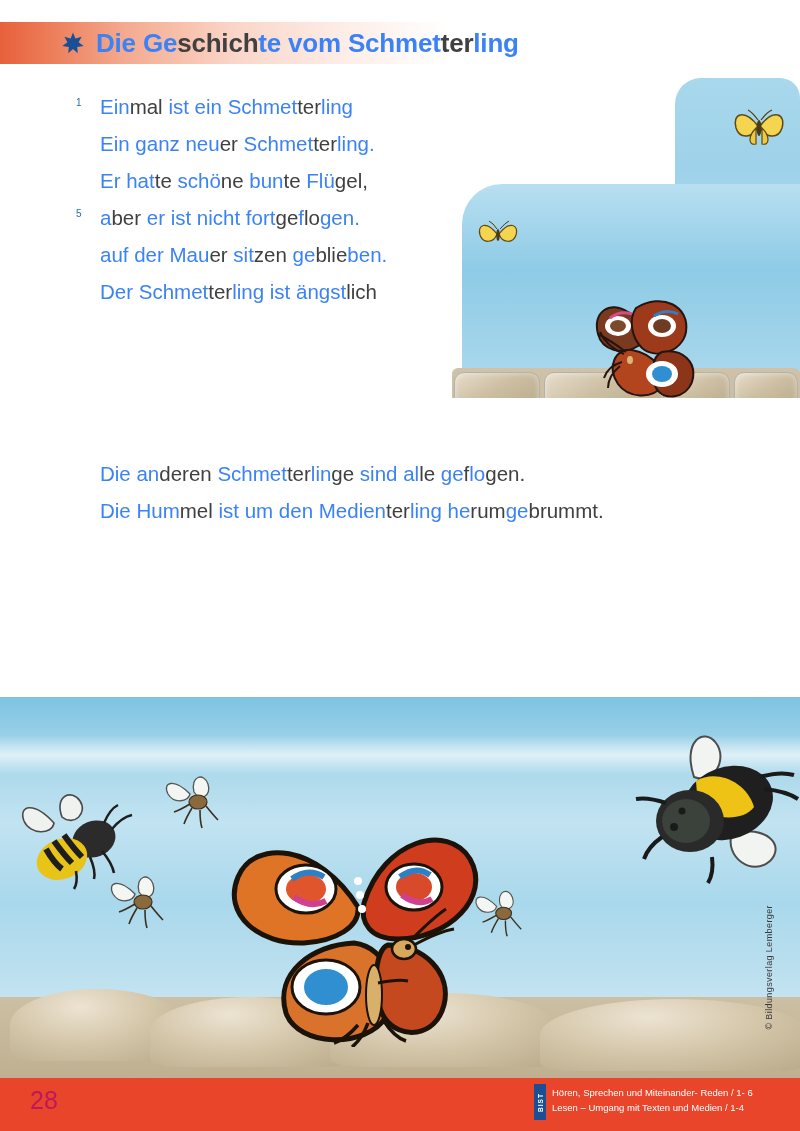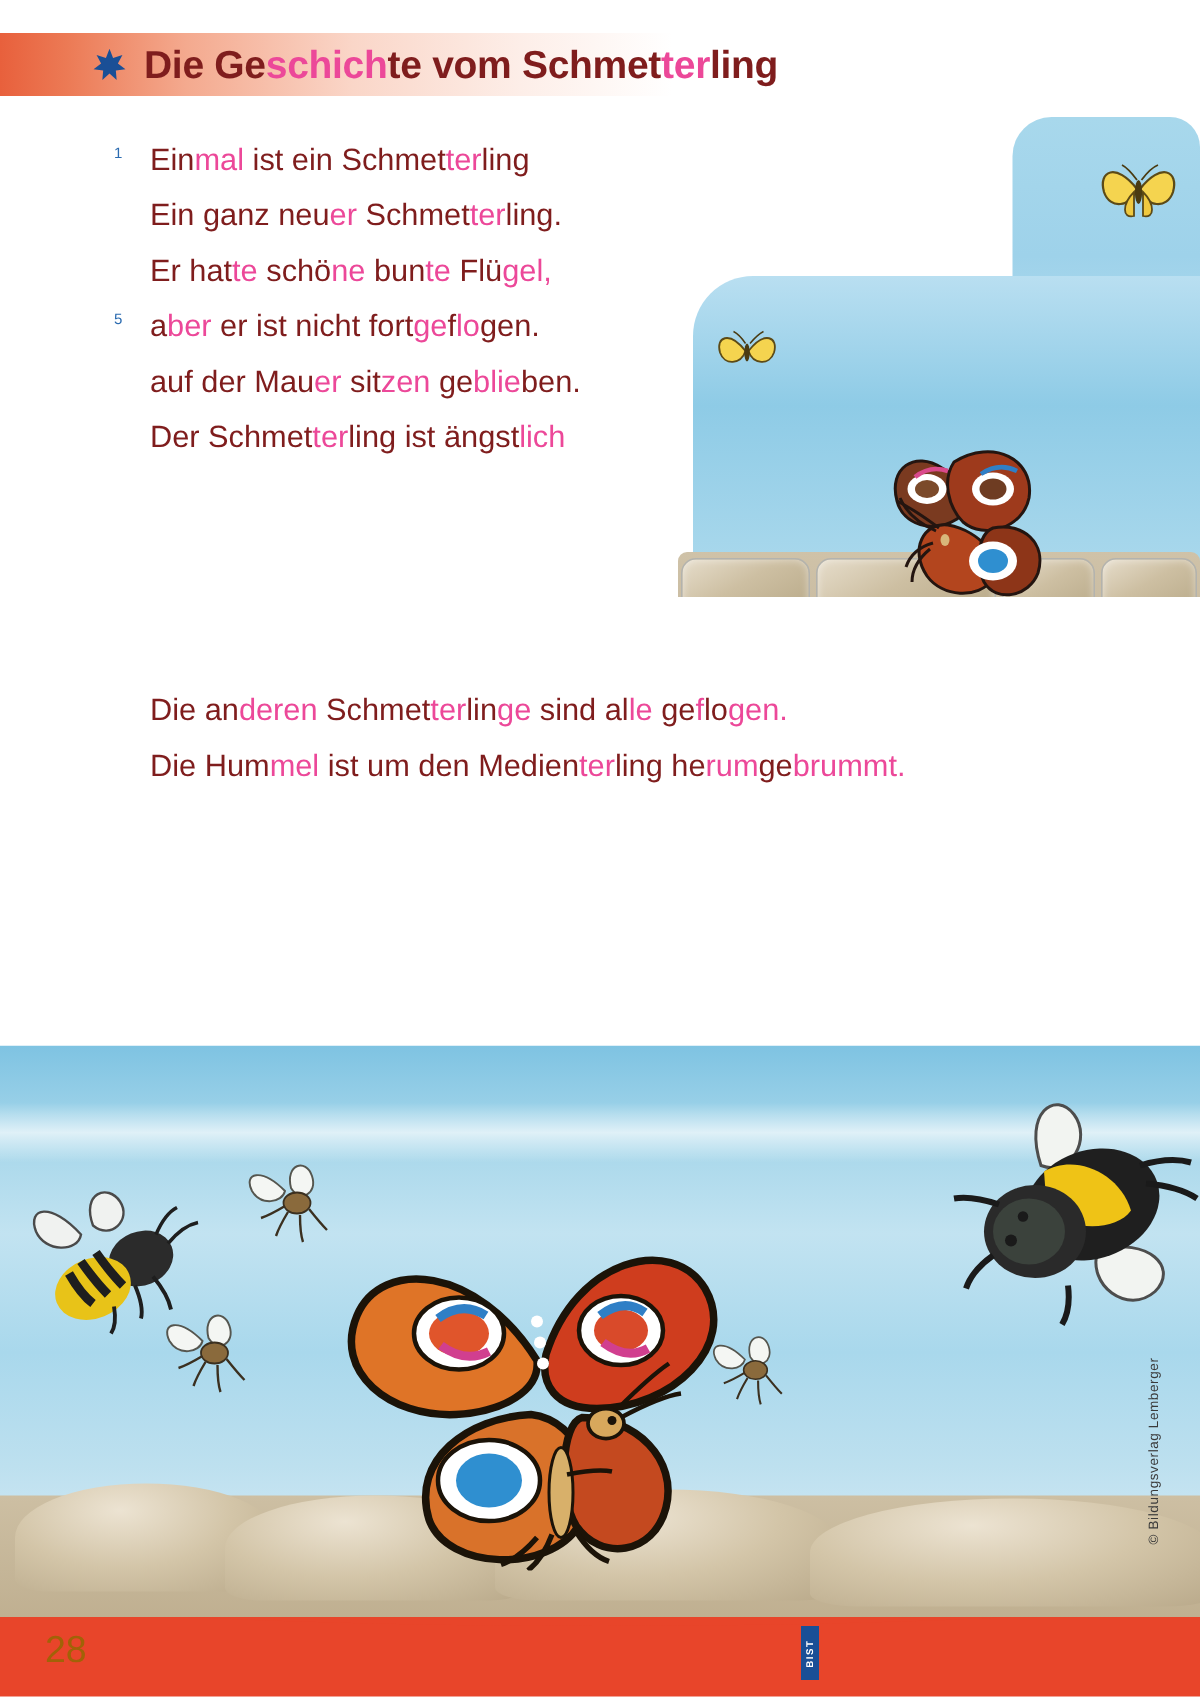--- a/index.html
+++ b/index.html
@@ -15,22 +15,22 @@
     background:linear-gradient(to right, #e8603c 0%, #ec7a55 8%, #f4a98e 22%, #fad6c8 42%, #fdeee8 62%, #ffffff 80%, #ffffff 100%);
   }
   .header-row {
     position:absolute; left:0; top:22px; height:42px; width:800px;
     display:flex; align-items:center; padding-left:62px;
   }
   .star-icon { width:22px; height:22px; flex:0 0 auto; margin-right:12px; }
   .title {
     font-size:26px; font-weight:bold; letter-spacing:-0.2px; white-space:nowrap;
   }
-  .b { color:#7f1d1d; }
-  .r { color:#ec4899;text-align:right; }
+  .b { color:#3b82f6; }
+  .r { color:#404040;text-align:right; }
 
   
   .poem { position:absolute; left:0; top:0; width:800px; }
   .line {
     position:relative; font-size:20.5px; line-height:37px; white-space:nowrap;
     padding-left:100px;
   }
   .line .num {
     position:absolute; left:76px; top:10px;
     font-size:10px; color:#2b6bb0; line-height:1;
@@ -101,21 +101,21 @@
   .footer {
     position:absolute; left:0; top:1078px; width:800px; height:53px;
     background:#e8452a; overflow:hidden;
   }
   .footer-curve {
     position:absolute; left:0; top:-16px; width:800px; height:22px;
     background:#e8452a; border-radius:0 0 50% 50%/0 0 100% 100%;
   }
   .page-number {
     position:absolute; left:30px; top:1086px;
-    font-size:25px; color:#a16207;
+    font-size:25px; color:#be185d;
   }
   .bist-tag {
     position:absolute; left:534px; top:1084px;
     width:12px; height:36px; background:#1a4f96;
     color:#fff; font-size:6.5px; font-weight:bold; letter-spacing:1px;
     display:flex; align-items:center; justify-content:center;
   }
   .bist-tag span {
     transform:rotate(-90deg); white-space:nowrap;
   }
@@ -297,14 +297,18 @@
 
   <div class="copyright">© Bildungsverlag Lemberger</div>
 
   <div class="footer">
     <div class="footer-curve"></div>
   </div>
   <div class="page-number">28</div>
   <div class="bist-tag">
     <span>BIST</span>
   </div>
+  <div class="footer-lines">
+    <div>Hören, Sprechen und Miteinander- Reden / 1- 6</div>
+    <div>Lesen – Umgang mit Texten und Medien / 1-4</div>
+  </div>
 
 </div>
 
 </body></html>

